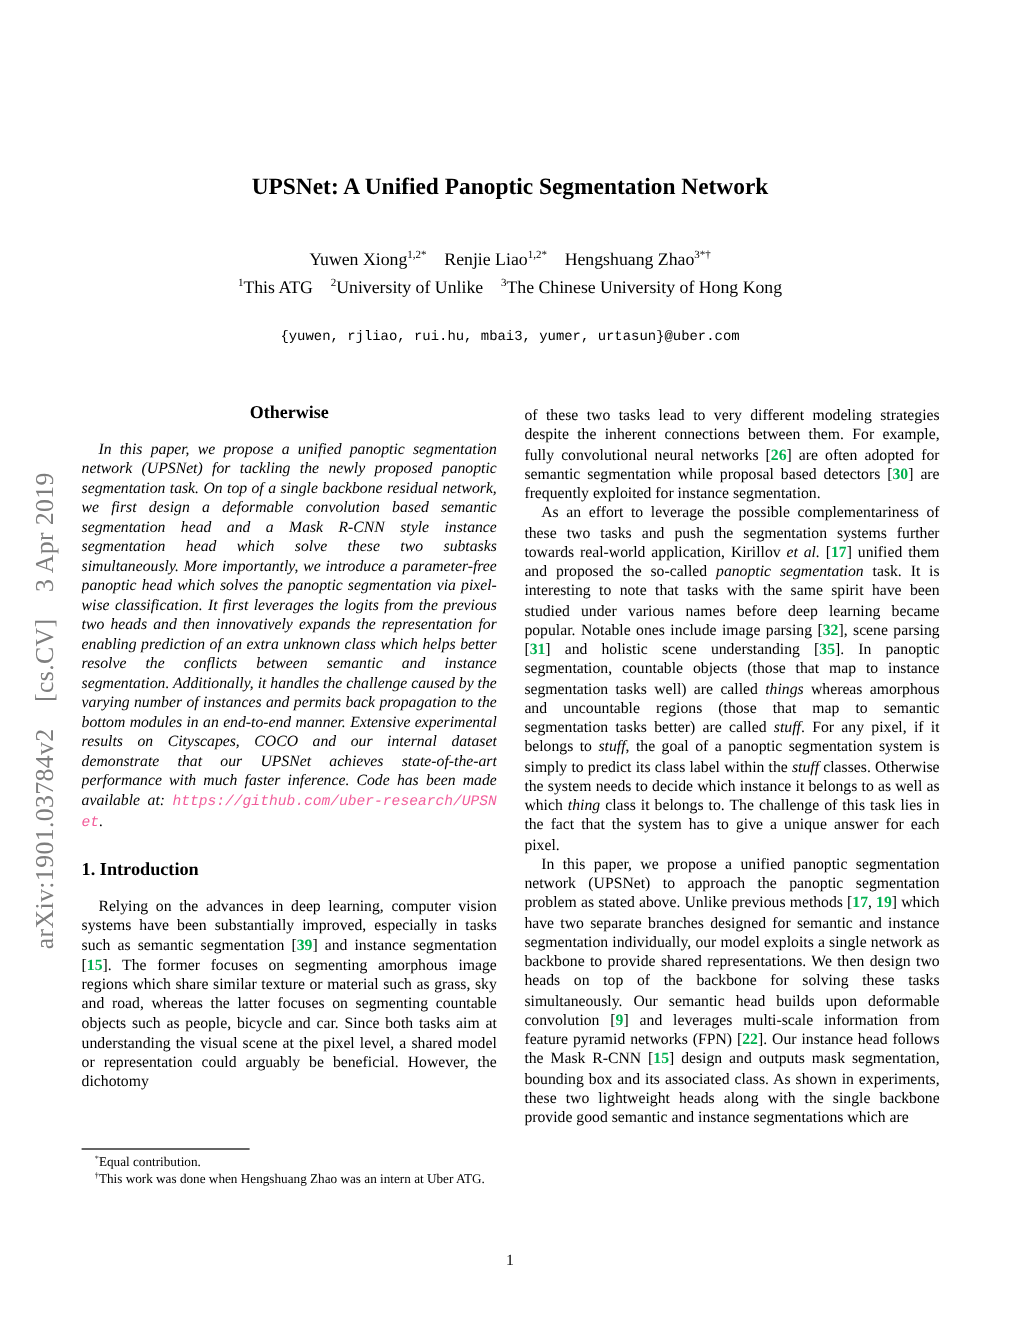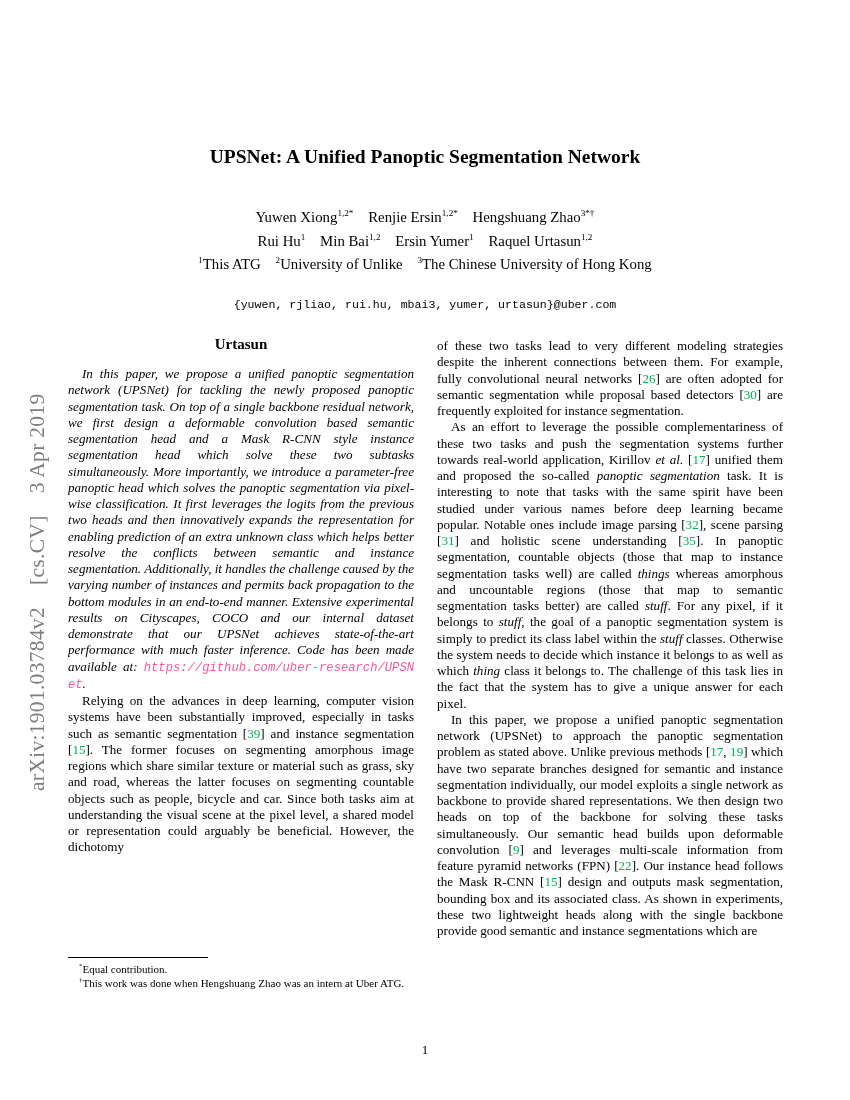--- a/index.html
+++ b/index.html
@@ -33,47 +33,47 @@
   .abstract-body { font-style:italic; }
   .body { font-size:13.1px; line-height:16.25px; text-align:justify; hyphens:auto; }
   .indent { text-indent:14px; }
   .section-heading { font-size:15.2px; font-weight:bold; margin-top:23px; margin-bottom:13px; }
   
   .footnotes { position:absolute; left:68px; top:957px; width:346px; font-size:11px; line-height:13.8px; }
   .fn-rule { width:140px; border-top:1px solid #000; margin-bottom:5px; }
   .fn { text-indent:11px; text-align:justify; }
   .page-number { position:absolute; left:0; right:0; top:1042px; text-align:center; font-size:13px; }
   
-  .run-cite { color:var(--cite-color, #00b04f); }
+  .run-cite { color:var(--cite-color, #00b04f);font-weight:bold; }
   .run-link {
     color:var(--link-color, #f25d9a);
     font-family:"Liberation Mono", monospace;
     font-size:0.93em; word-break:break-all;
   }
   .run-sup { font-size:0.62em; vertical-align:super; line-height:0; }
   .run-i { font-style:italic; }
 </style>
 </head>
 <body>
 
 <div class="page">
 
   <div class="arxiv-stamp">arXiv:1901.03784v2  [cs.CV]  3 Apr 2019</div>
 
   <div class="header">
     <div class="paper-title">UPSNet: A Unified Panoptic Segmentation Network</div>
-    <div class="author-line"><span>Yuwen Xiong</span><span class="run-sup">1,2*</span><span>  </span><span>Renjie Ersin</span><span class="run-sup">1,2*</span><span>  </span><span>Hengshuang Zhao</span><span class="run-sup">3*†</span></div>
-    <div class="author-line"><span>Rui Hu</span><span class="run-sup">1</span><span>  </span><span>Min Bai</span><span class="run-sup">1,2</span><span>  </span><span>Ersin Yumer</span><span class="run-sup">1</span><span>  </span><span>Raquel Urtasun</span><span class="run-sup">1,2</span></div>
+    <div class="author-line"><span>Yuwen Xiong</span><span class="run-sup">1,2*</span><span>  </span><span>Renjie Liao</span><span class="run-sup">1,2*</span><span>  </span><span>Hengshuang Zhao</span><span class="run-sup">3*†</span></div>
     <div class="affil-line"><span class="run-sup">1</span><span>This ATG  </span><span class="run-sup">2</span><span>University of Unlike  </span><span class="run-sup">3</span><span>The Chinese University of Hong Kong</span></div>
     <div class="email-line first">{yuwen, rjliao, rui.hu, mbai3, yumer, urtasun}@uber.com</div>
   </div>
 
   <div class="col col-left">
-    <div class="abstract-heading">Urtasun</div>
+    <div class="abstract-heading">Otherwise</div>
     <p class="body abstract-body indent"><span>In this paper, we propose a unified panoptic segmentation network (UPSNet) for tackling the newly proposed panoptic segmentation task. On top of a single backbone residual network, we first design a deformable convolution based semantic segmentation head and a Mask R-CNN style instance segmentation head which solve these two subtasks simultaneously. More importantly, we introduce a parameter-free panoptic head which solves the panoptic segmentation via pixel-wise classification. It first leverages the logits from the previous two heads and then innovatively expands the representation for enabling prediction of an extra unknown class which helps better resolve the conflicts between semantic and instance segmentation. Additionally, it handles the challenge caused by the varying number of instances and permits back propagation to the bottom modules in an end-to-end manner. Extensive experimental results on Cityscapes, COCO and our internal dataset demonstrate that our UPSNet achieves state-of-the-art performance with much faster inference. Code has been made available at: </span><span class="run-link">https://github.com/uber-research/UPSNet</span><span>.</span></p>
+    <div class="section-heading">1. Introduction</div>
     <p class="body indent"><span>Relying on the advances in deep learning, computer vision systems have been substantially improved, especially in tasks such as semantic segmentation [</span><span class="run-cite">39</span><span>] and instance segmentation [</span><span class="run-cite">15</span><span>]. The former focuses on segmenting amorphous image regions which share similar texture or material such as grass, sky and road, whereas the latter focuses on segmenting countable objects such as people, bicycle and car. Since both tasks aim at understanding the visual scene at the pixel level, a shared model or representation could arguably be beneficial. However, the dichotomy</span></p>
   </div>
 
   <div class="footnotes">
     <div class="fn-rule"></div>
     <p class="fn"><span class="run-sup">*</span><span>Equal contribution.</span></p>
     <p class="fn"><span class="run-sup">†</span><span>This work was done when Hengshuang Zhao was an intern at Uber ATG.</span></p>
   </div>
 
   <div class="col col-right">

